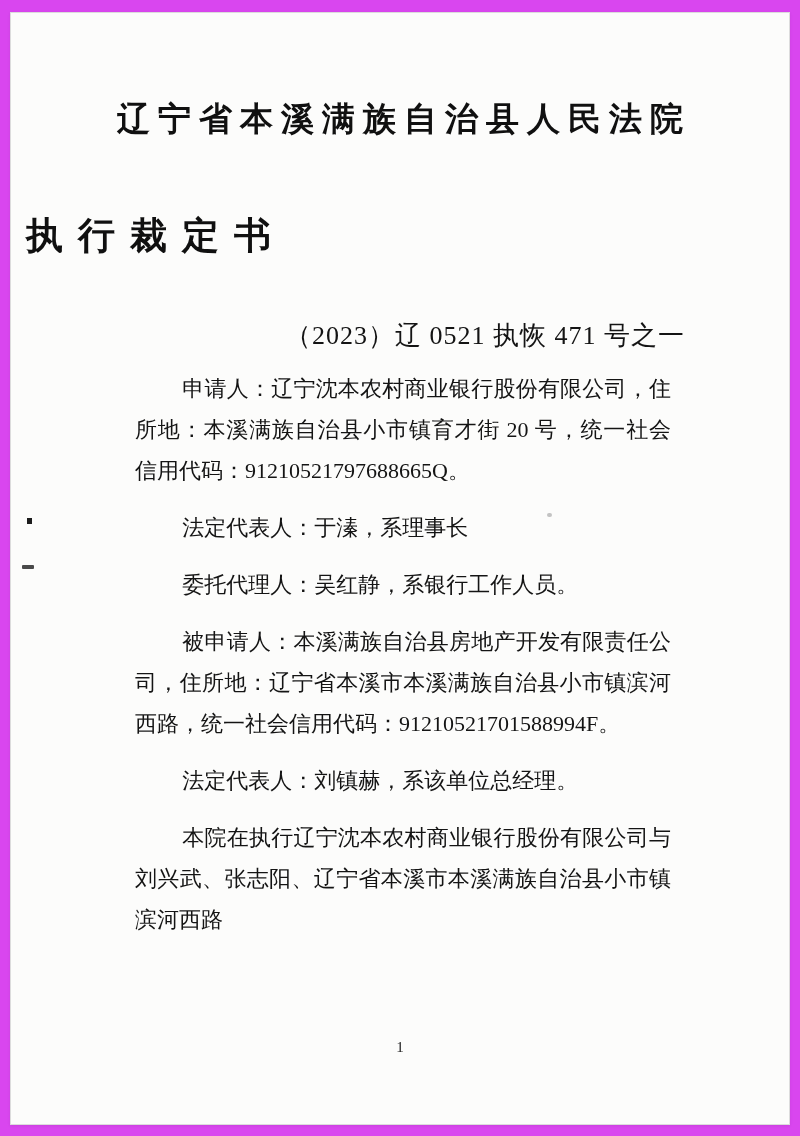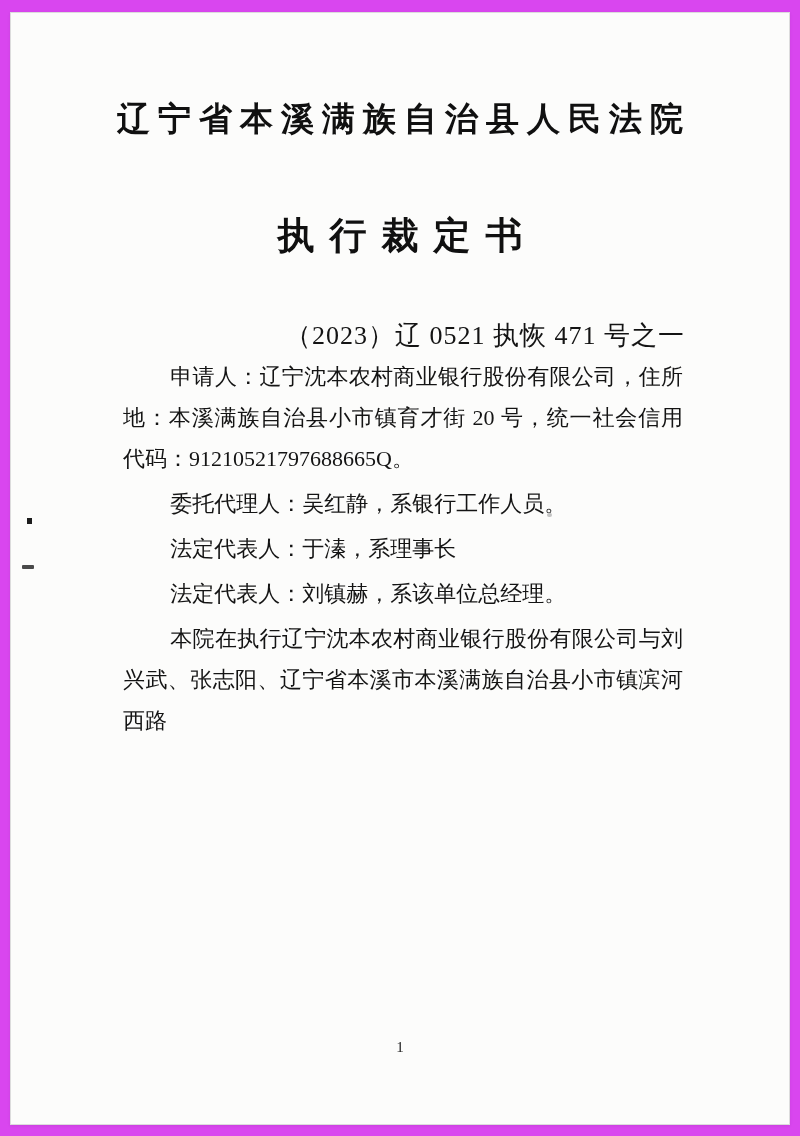--- a/index.html
+++ b/index.html
@@ -39,21 +39,21 @@
     color: #101010;
     letter-spacing: 8px;
     text-indent: 8px;
     white-space: nowrap;
   }
   .doc-title {
     position: absolute;
     top: 198px;
     left: 0;
     width: 100%;
-    text-align: center;
+    text-align: left;
     font-size: 37px;
     font-weight: bold;
     color: #101010;
     letter-spacing: 15px;
     text-indent: 15px;
     white-space: nowrap;
   }
   .case-number {
     position: absolute;
     top: 305px;
@@ -68,21 +68,21 @@
     position: absolute;
     top: 339px;
     left: 108px;
     width: 568px;
     font-size: 22px;
     line-height: 41px;
     color: #141414;
     text-align: justify;
   }
   .doc-body p {
-    margin: 4px;
+    margin: 16px;
     padding: 0;
     text-indent: 2.15em;
   }
   .page-number {
     position: absolute;
     top: 1026px;
     left: 0;
     width: 100%;
     text-align: center;
     font-size: 15px;
@@ -122,22 +122,23 @@
   <div class="page">
 
     <div class="court-name">辽宁省本溪满族自治县人民法院</div>
 
     <div class="doc-title">执行裁定书</div>
 
     <div class="case-number">（2023）辽 0521 执恢 471 号之一</div>
 
     <div class="doc-body">
       <p>申请人：辽宁沈本农村商业银行股份有限公司，住所地：本溪满族自治县小市镇育才街 20 号，统一社会信用代码：91210521797688665Q。</p>
+      <p>法定代表人：于溱，系理事长</p>
       <p>委托代理人：吴红静，系银行工作人员。</p>
-      <p>法定代表人：于溱，系理事长</p>
+      <p>被申请人：本溪满族自治县房地产开发有限责任公司，住所地：辽宁省本溪市本溪满族自治县小市镇滨河西路，统一社会信用代码：91210521701588994F。</p>
       <p>法定代表人：刘镇赫，系该单位总经理。</p>
       <p>本院在执行辽宁沈本农村商业银行股份有限公司与刘兴武、张志阳、辽宁省本溪市本溪满族自治县小市镇滨河西路</p>
     </div>
 
     <div class="page-number">1</div>
 
     <span class="artifact-dot"></span>
     <span class="artifact-dash"></span>
     <span class="artifact-faint"></span>
   </div>

